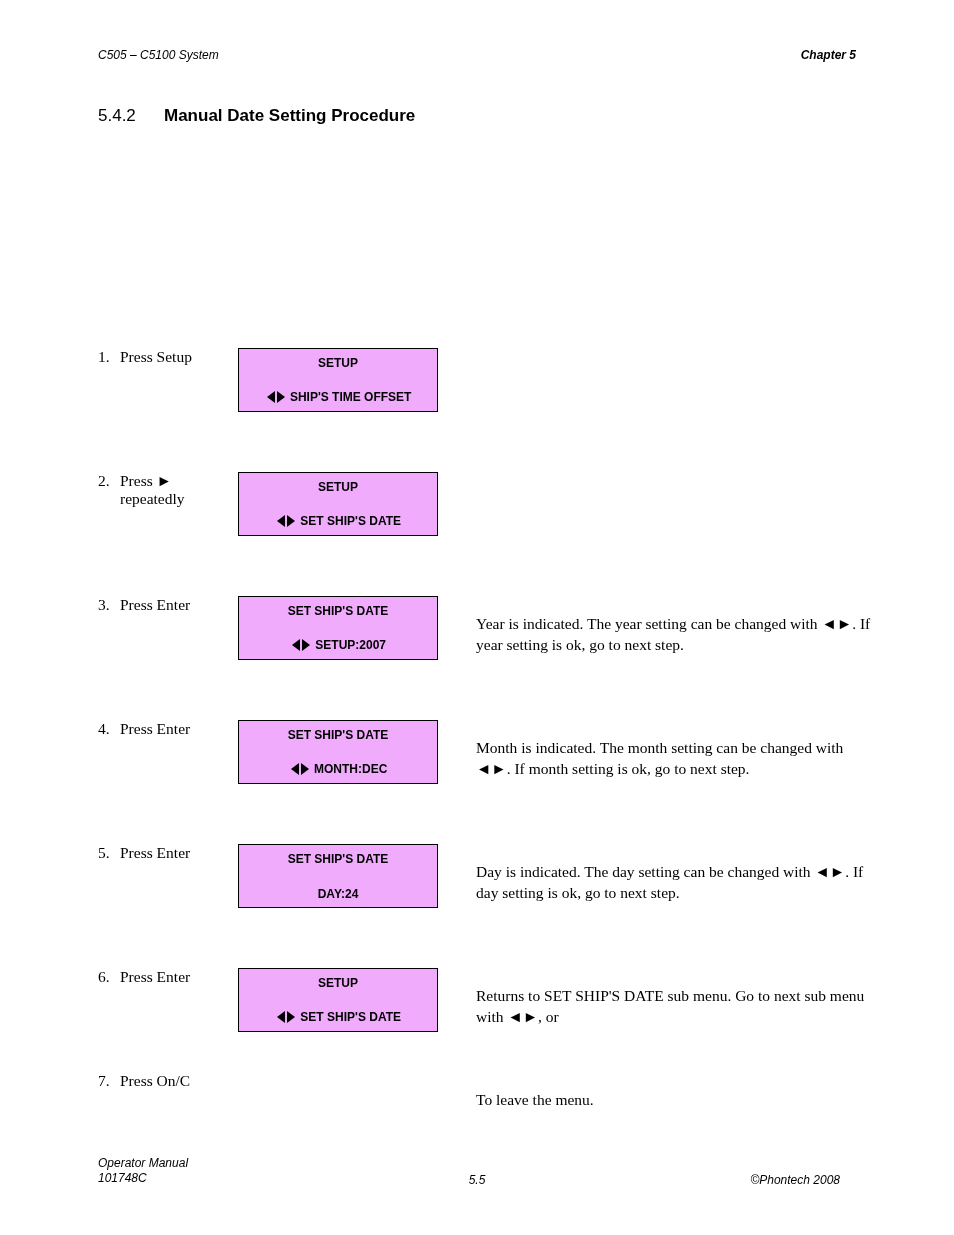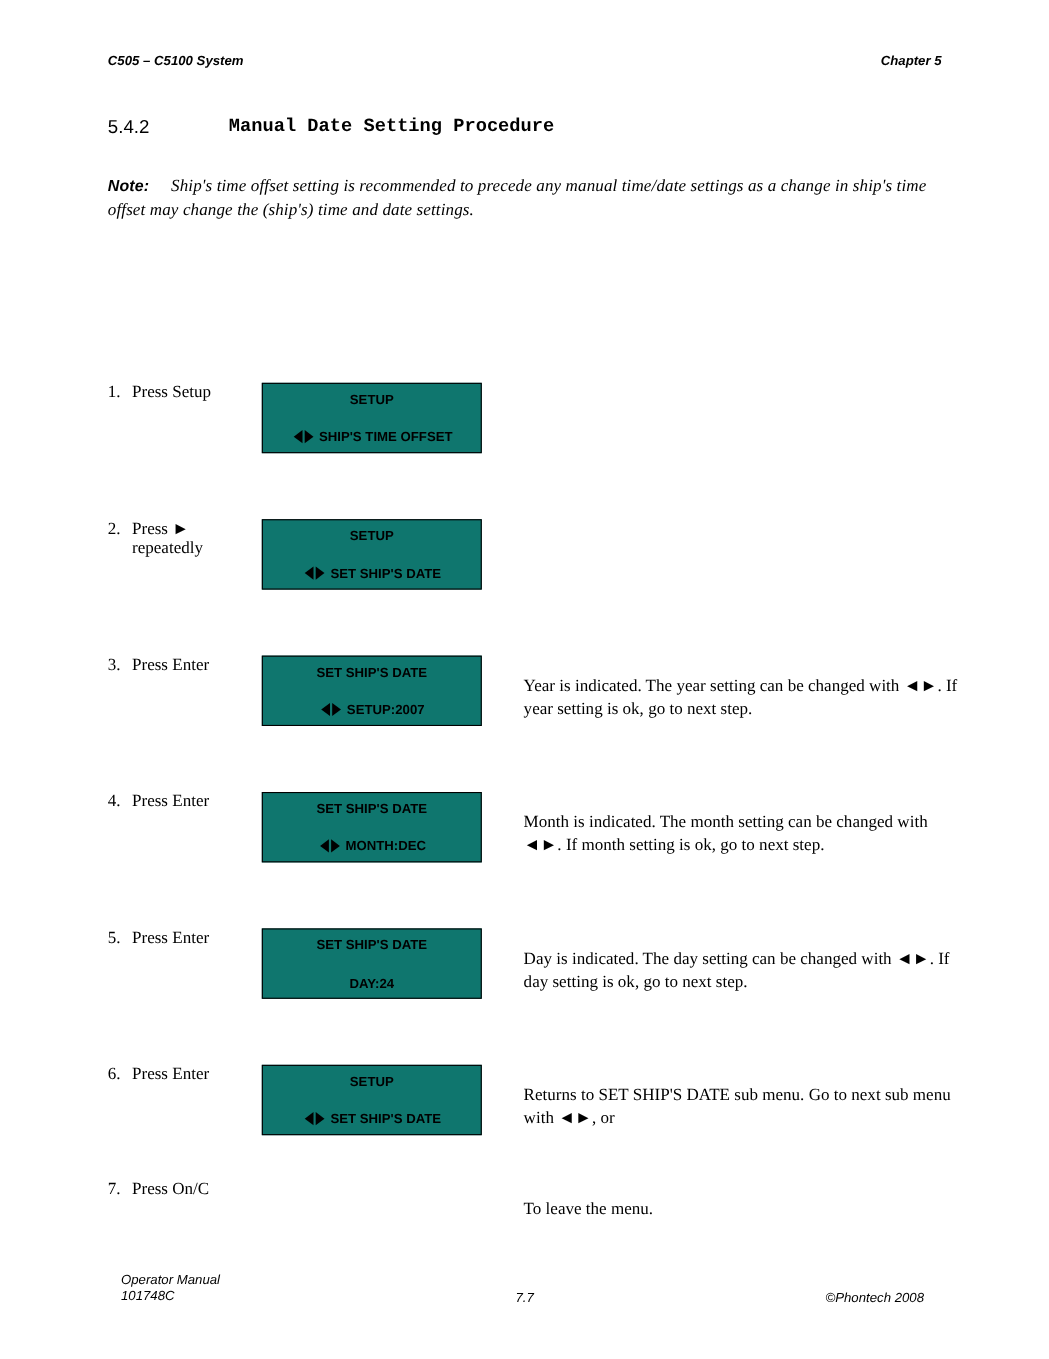--- a/index.html
+++ b/index.html
@@ -23,21 +23,21 @@
     right: 98px;
     font-family: Arial, Helvetica, sans-serif;
     font-size: 12px;
     color: #000;
   }
   .hdr .left {
     position: absolute;
     left: 0;
     top: 0;
     font-style: italic;
-    font-weight: bold;
+    font-weight: normal;
   }
   .hdr .right {
     position: absolute;
     right: 0;
     top: 0;
     font-style: italic;
     font-weight: bold;
   }
 
   
@@ -46,24 +46,23 @@
     left: 98px;
     top: 106px;
     font-family: Arial, Helvetica, sans-serif;
     font-weight: normal;
     font-size: 17px;
   }
   .sec-title {
     position: absolute;
     left: 164px;
     top: 106px;
-    font-family: Liberation Mono, monospace;
+    font-family: Liberation Sans, sans-serif;
     font-weight: bold;
     font-size: 17px;
-    margin-left: 44px;
   }
 
   
   .body-text {
     position: absolute;
     left: 98px;
     top: 140px;
     width: 756px;
     font-size: 15.5px;
     line-height: 1.35;
@@ -108,21 +107,21 @@
     line-height: 1.35;
     margin-top: 18px;
   }
 
   
   .panel {
     position: absolute;
     left: 238px;
     width: 200px;
     height: 64px;
-    background: #0f766e;
+    background: #f0abfc;
     border: 1.2px solid #000;
     box-sizing: border-box;
     font-family: Arial, Helvetica, sans-serif;
     font-size: 12px;
     font-weight: bold;
   }
   .panel .l1 {
     position: absolute;
     top: 7px;
     left: 0;
@@ -172,21 +171,21 @@
     left: 98px;
     right: 98px;
     bottom: 48px;
     font-family: Arial, Helvetica, sans-serif;
     font-style: italic;
     font-size: 12px;
     color: #000;
   }
   .footer .fl {
     position: absolute;
-    left: 12px;
+    left: 0;
     bottom: 0;
     text-align: left;
     line-height: 1.3;
   }
   .footer .fc {
     position: absolute;
     left: 50%;
     bottom: 0;
     transform: translateX(-50%);
   }
@@ -204,25 +203,20 @@
   <div class="hdr">
     <span class="left">C505 – C5100 System</span>
     <span class="right">Chapter 5</span>
   </div>
 
   <div class="sec-num">5.4.2</div>
   <div class="sec-title">Manual Date Setting Procedure</div>
 
   <div class="body-text">
     <div style="height:20px"></div>
-    <div>
-      <span class="note-label">Note:</span>
-      <span>&nbsp;&nbsp;&nbsp;</span>
-      <span class="note-body">Ship's time offset setting is recommended to precede any manual time/date settings as a change in ship's time offset may change the (ship's) time and date settings.</span>
-    </div>
   </div>
 
   <div class="step" style="top:348px">
     <span class="num">1.</span>
     <span class="label">Press Setup</span>
   </div>
   <div class="panel" style="top:348px">
     <div class="l1">SETUP</div>
     <div class="l2">
       <span class="arrow-lr"></span>
@@ -297,17 +291,17 @@
     <span class="num">7.</span>
     <span class="label">Press On/C</span>
     <div class="desc" style="top:0">To leave the menu.</div>
   </div>
 
   <div class="footer">
     <div class="fl">
       <div>Operator Manual</div>
       <div>101748C</div>
     </div>
-    <div class="fc">7.7</div>
+    <div class="fc">5.5</div>
     <div class="fr">©Phontech 2008</div>
   </div>
 
 </div>
 
 </body></html>

